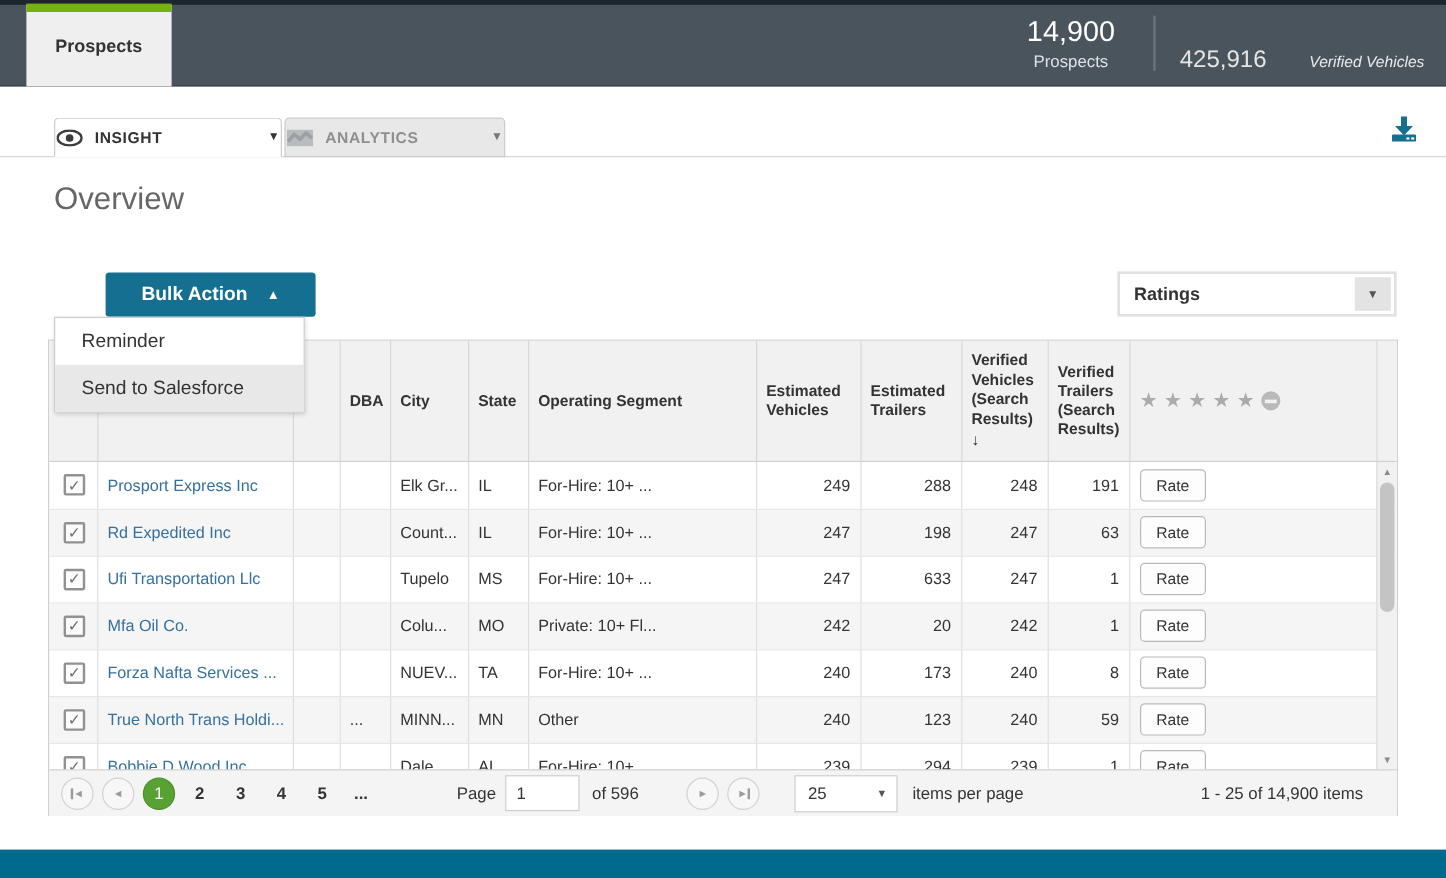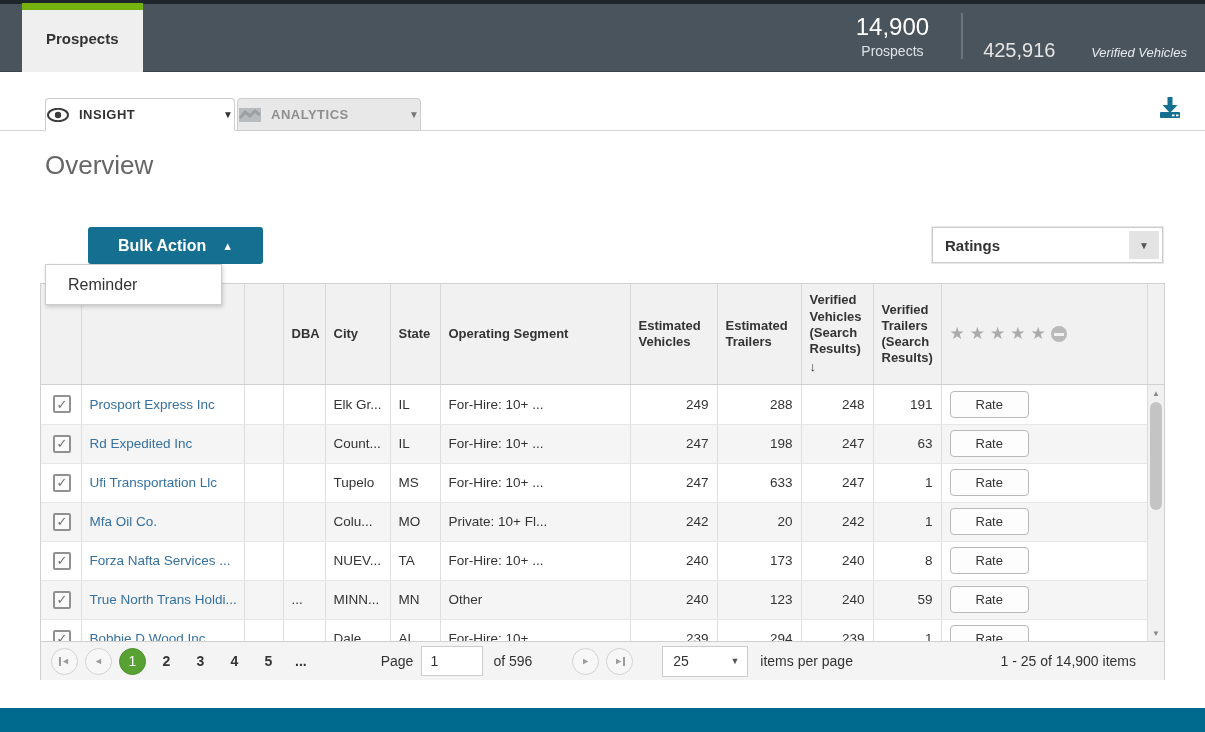--- a/index.html
+++ b/index.html
@@ -44,21 +44,21 @@
   .page-title { position:absolute; left:45px; top:150px; font-size:26px; font-weight:normal; color:#666; }
 
   
   .bulk-btn { position:absolute; left:48px; top:227px; width:175px; height:37px; background:#156f91; border:none; border-radius:3px; color:#fff; font-family:inherit; font-size:16px; font-weight:bold; cursor:pointer; display:flex; align-items:center; justify-content:center; gap:16px; z-index:3;margin-left:40px; }
   .bulk-btn .caret-up { font-size:11px; }
   .ratings-dd { position:absolute; left:932px; top:227px; width:231px; height:36px; background:#fff; border:1px solid #ccc; outline:1px solid #e7e7e7; display:flex; align-items:center; cursor:pointer;gap:32px; }
   .ratings-dd .ratings-label { font-size:15px; font-weight:bold; color:#333; padding-left:12px; }
   .ratings-dd .dd-btn { margin-left:auto; width:30px; height:28px; margin-right:3px; background:#e3e3e3; color:#555; font-size:10px; display:flex; align-items:center; justify-content:center; }
 
   
-  .bulk-menu { position:absolute; left:45px; top:264px; width:177px; background:#fff; border:1px solid #ccc; box-shadow:1px 2px 4px rgba(0,0,0,.18); z-index:4; }
+  .bulk-menu { position:absolute; left:45px; top:264px; width:209px; background:#fff; border:1px solid #ccc; box-shadow:1px 2px 4px rgba(0,0,0,.18); z-index:4; }
   .bulk-menu .menu-item { height:39px; line-height:39px; padding-left:22px; font-size:16px; color:#333; cursor:pointer; }
   .bulk-menu .menu-item.highlight { background:#e8e8e8; }
 
   
   .grid { position:absolute; left:40px; top:283px; width:1125px; height:397px; border:1px solid #d0d0d0; background:#fff; }
   .grid table { border-collapse:collapse; table-layout:fixed; width:1123px; }
   .grid col.c-check{width:40px} .grid col.c-company{width:163px} .grid col.c-blank{width:39px}
   .grid col.c-dba{width:42px} .grid col.c-city{width:65px} .grid col.c-state{width:50px}
   .grid col.c-seg{width:190px} .grid col.c-ev{width:87px} .grid col.c-et{width:84px}
   .grid col.c-vv{width:72px} .grid col.c-vt{width:68px} .grid col.c-rate{width:206px} .grid col.c-fill{width:17px}
@@ -70,21 +70,21 @@
   .star { color:#ababab; font-size:17px; font-weight:normal; }
   .circle-minus { width:16px; height:16px; background:#b9b9b9; border-radius:50%; position:relative; display:inline-block; }
   .circle-minus::after { content:""; position:absolute; left:3px; right:3px; top:6.5px; height:3px; background:#f1f1f1; }
   .gbody-wrap { position:relative; height:257px; overflow:hidden; border-top:1px solid #d0d0d0; }
   .gbody td { border-right:1px solid #dedede; border-bottom:1px solid #e6e6e6; height:39px; font-size:13.5px; color:#333; padding:0 8px; white-space:nowrap; overflow:hidden; }
   .gbody td.no-r { border-right:none; }
   .gbody tr:nth-child(even) { background:#f5f5f5; }
   .gbody td.num { text-align:right; }
   .company-link { color:#35709f; cursor:pointer; }
   .cb { width:18px; height:18px; border:2px solid #919191; border-radius:2px; background:#fbfbfb; display:flex; align-items:center; justify-content:center; color:#6f6f6f; font-size:13px; cursor:pointer; margin-left:4px; }
-  .rate-btn { font-family:inherit; font-size:13px; color:#333; background:#fdfdfd; border:1px solid #b9b9b9; border-radius:4px; padding:5px 25px; cursor:pointer; }
+  .rate-btn { font-family:inherit; font-size:13px; color:#333; background:#fdfdfd; border:1px solid #b9b9b9; border-radius:4px; padding:5px 13px; cursor:pointer; }
   
   .vscroll { position:absolute; right:0; top:0; bottom:0; width:17px; background:#f1f1f1; border-left:1px solid #dcdcdc; }
   .vs-up, .vs-down { position:absolute; left:0; width:16px; height:16px; color:#8a8a8a; font-size:8px; display:flex; align-items:center; justify-content:center; cursor:pointer; }
   .vs-up { top:0; } .vs-down { bottom:0; }
   .vs-thumb { position:absolute; left:2px; top:17px; width:12px; height:108px; background:#c4c4c4; border-radius:7px; cursor:pointer; }
 
   
   .pager { height:39px; background:#f4f4f4; border-top:1px solid #d0d0d0; display:flex; align-items:center; font-size:14px; color:#333; padding:0 10px; }
   .pcirc { width:27px; height:27px; border-radius:50%; border:1px solid #d2d2d2; background:#f7f7f7; display:flex; align-items:center; justify-content:center; margin-right:7px; cursor:pointer; color:#9b9b9b; font-size:9px; }
   .pcirc .bar { width:2px; height:9px; background:#9b9b9b; }
@@ -397,15 +397,16 @@
       <span class="pp-val">25</span>
       <span class="pp-caret">▼</span>
     </span>
     <span>items per page</span>
     <span class="range-label">1 - 25 of 14,900 items</span>
   </div>
 </div>
 
 <div class="bulk-menu">
   <div class="menu-item">Reminder</div>
+  <div class="menu-item highlight">Send to Salesforce</div>
 </div>
 
 <footer class="bottombar"></footer>
 
 </body></html>

